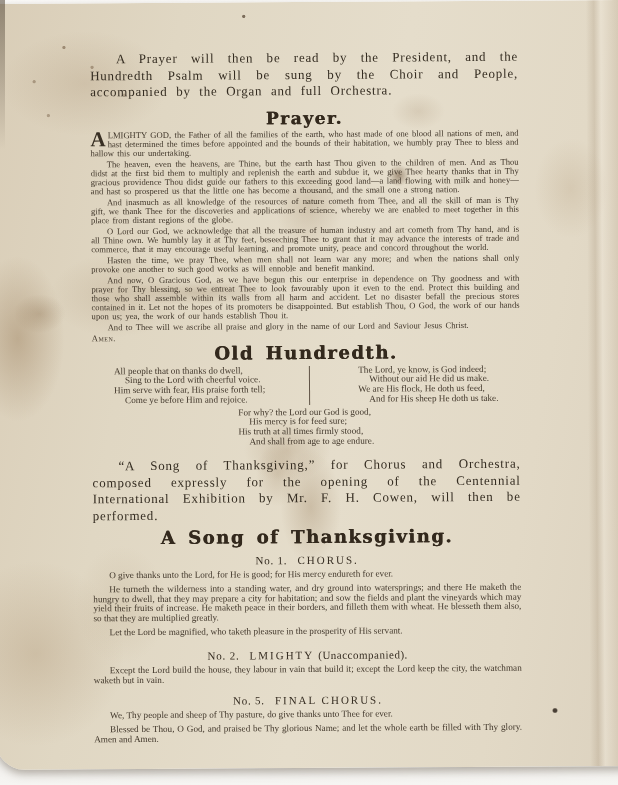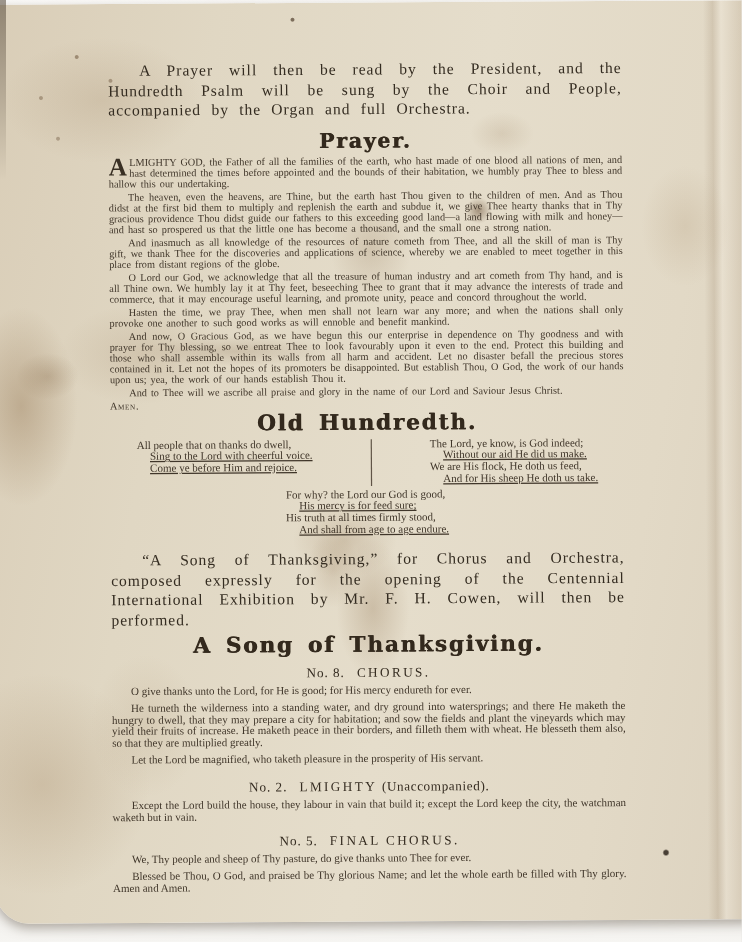--- a/index.html
+++ b/index.html
@@ -75,21 +75,21 @@
   }
   .amen{ text-indent:0 !important; font-variant:small-caps; letter-spacing:.5px; }
   
   .hymn{ display:flex; margin-top:4px; }
   .hymn-col{ box-sizing:border-box; }
   .hymn-col.left{ width:51%; border-right:1px solid rgba(62,50,38,.8); }
   .hymn-col.right{ width:49%; }
   .hymn-col.left .verse{ margin-left:22px; }
   .hymn-col.right .verse{ margin-left:48px; }
   .verse div{ font-size:9.2px; line-height:9.8px; color:#40362a; }
-  .verse div.ind{ padding-left:11px;text-decoration:underline; }
+  .verse div.ind{ padding-left:11px; }
   .verse-center-wrap{ text-align:center; margin-top:3px; }
   .verse-center{ display:inline-block; text-align:left; }
   
   .sec-title{
     margin:8px 0 0 0; text-align:center; font-size:11px; letter-spacing:.8px;
     color:#362d22;
   }
   .sec-title .num{ margin-right:10px; }
   .sec-title .nm{ letter-spacing:2px;margin-top:32px; }
   .sec-title .note{ letter-spacing:.5px; margin-left:4px; }
@@ -124,20 +124,21 @@
         <p class="amen">Amen.</p>
       </div>
 
       <div class="bl-heading h-hundredth">Old Hundredth.</div>
 
       <div class="hymn">
         <div class="hymn-col left">
           <div class="verse">
             <div>All people that on thanks do dwell,</div>
             <div class="ind">Sing to the Lord with cheerful voice.</div>
+            <div>Him serve with fear, His praise forth tell;</div>
             <div class="ind">Come ye before Him and rejoice.</div>
           </div>
         </div>
         <div class="hymn-col right">
           <div class="verse">
             <div>The Lord, ye know, is God indeed;</div>
             <div class="ind">Without our aid He did us make.</div>
             <div>We are His flock, He doth us feed,</div>
             <div class="ind">And for His sheep He doth us take.</div>
           </div>
@@ -151,21 +152,21 @@
           <div>His truth at all times firmly stood,</div>
           <div class="ind">And shall from age to age endure.</div>
         </div>
       </div>
 
       <p class="lede announce">“A Song of Thanksgiving,” for Chorus and Orchestra, composed expressly for the opening of the Centennial International Exhibition by Mr. F. H. Cowen, will then be performed.</p>
 
       <div class="bl-heading h-song">A Song of Thanksgiving.</div>
 
       <div class="sec-title">
-        <span class="num">No. 8.</span><span class="nm">CHORUS.</span>
+        <span class="num">No. 1.</span><span class="nm">CHORUS.</span>
       </div>
       <div class="sec-body">
         <p>O give thanks unto the Lord, for He is good; for His mercy endureth for ever.</p>
         <p>He turneth the wilderness into a standing water, and dry ground into watersprings; and there He maketh the hungry to dwell, that they may prepare a city for habitation; and sow the fields and plant the vineyards which may yield their fruits of increase.  He maketh peace in their borders, and filleth them with wheat. He blesseth them also, so that they are multiplied greatly.</p>
         <p>Let the Lord be magnified, who taketh pleasure in the prosperity of His servant.</p>
       </div>
 
       <div class="sec-title t2">
         <span class="num">No. 2.</span><span class="nm">LMIGHTY</span><span class="note">(Unaccompanied).</span>
       </div>

